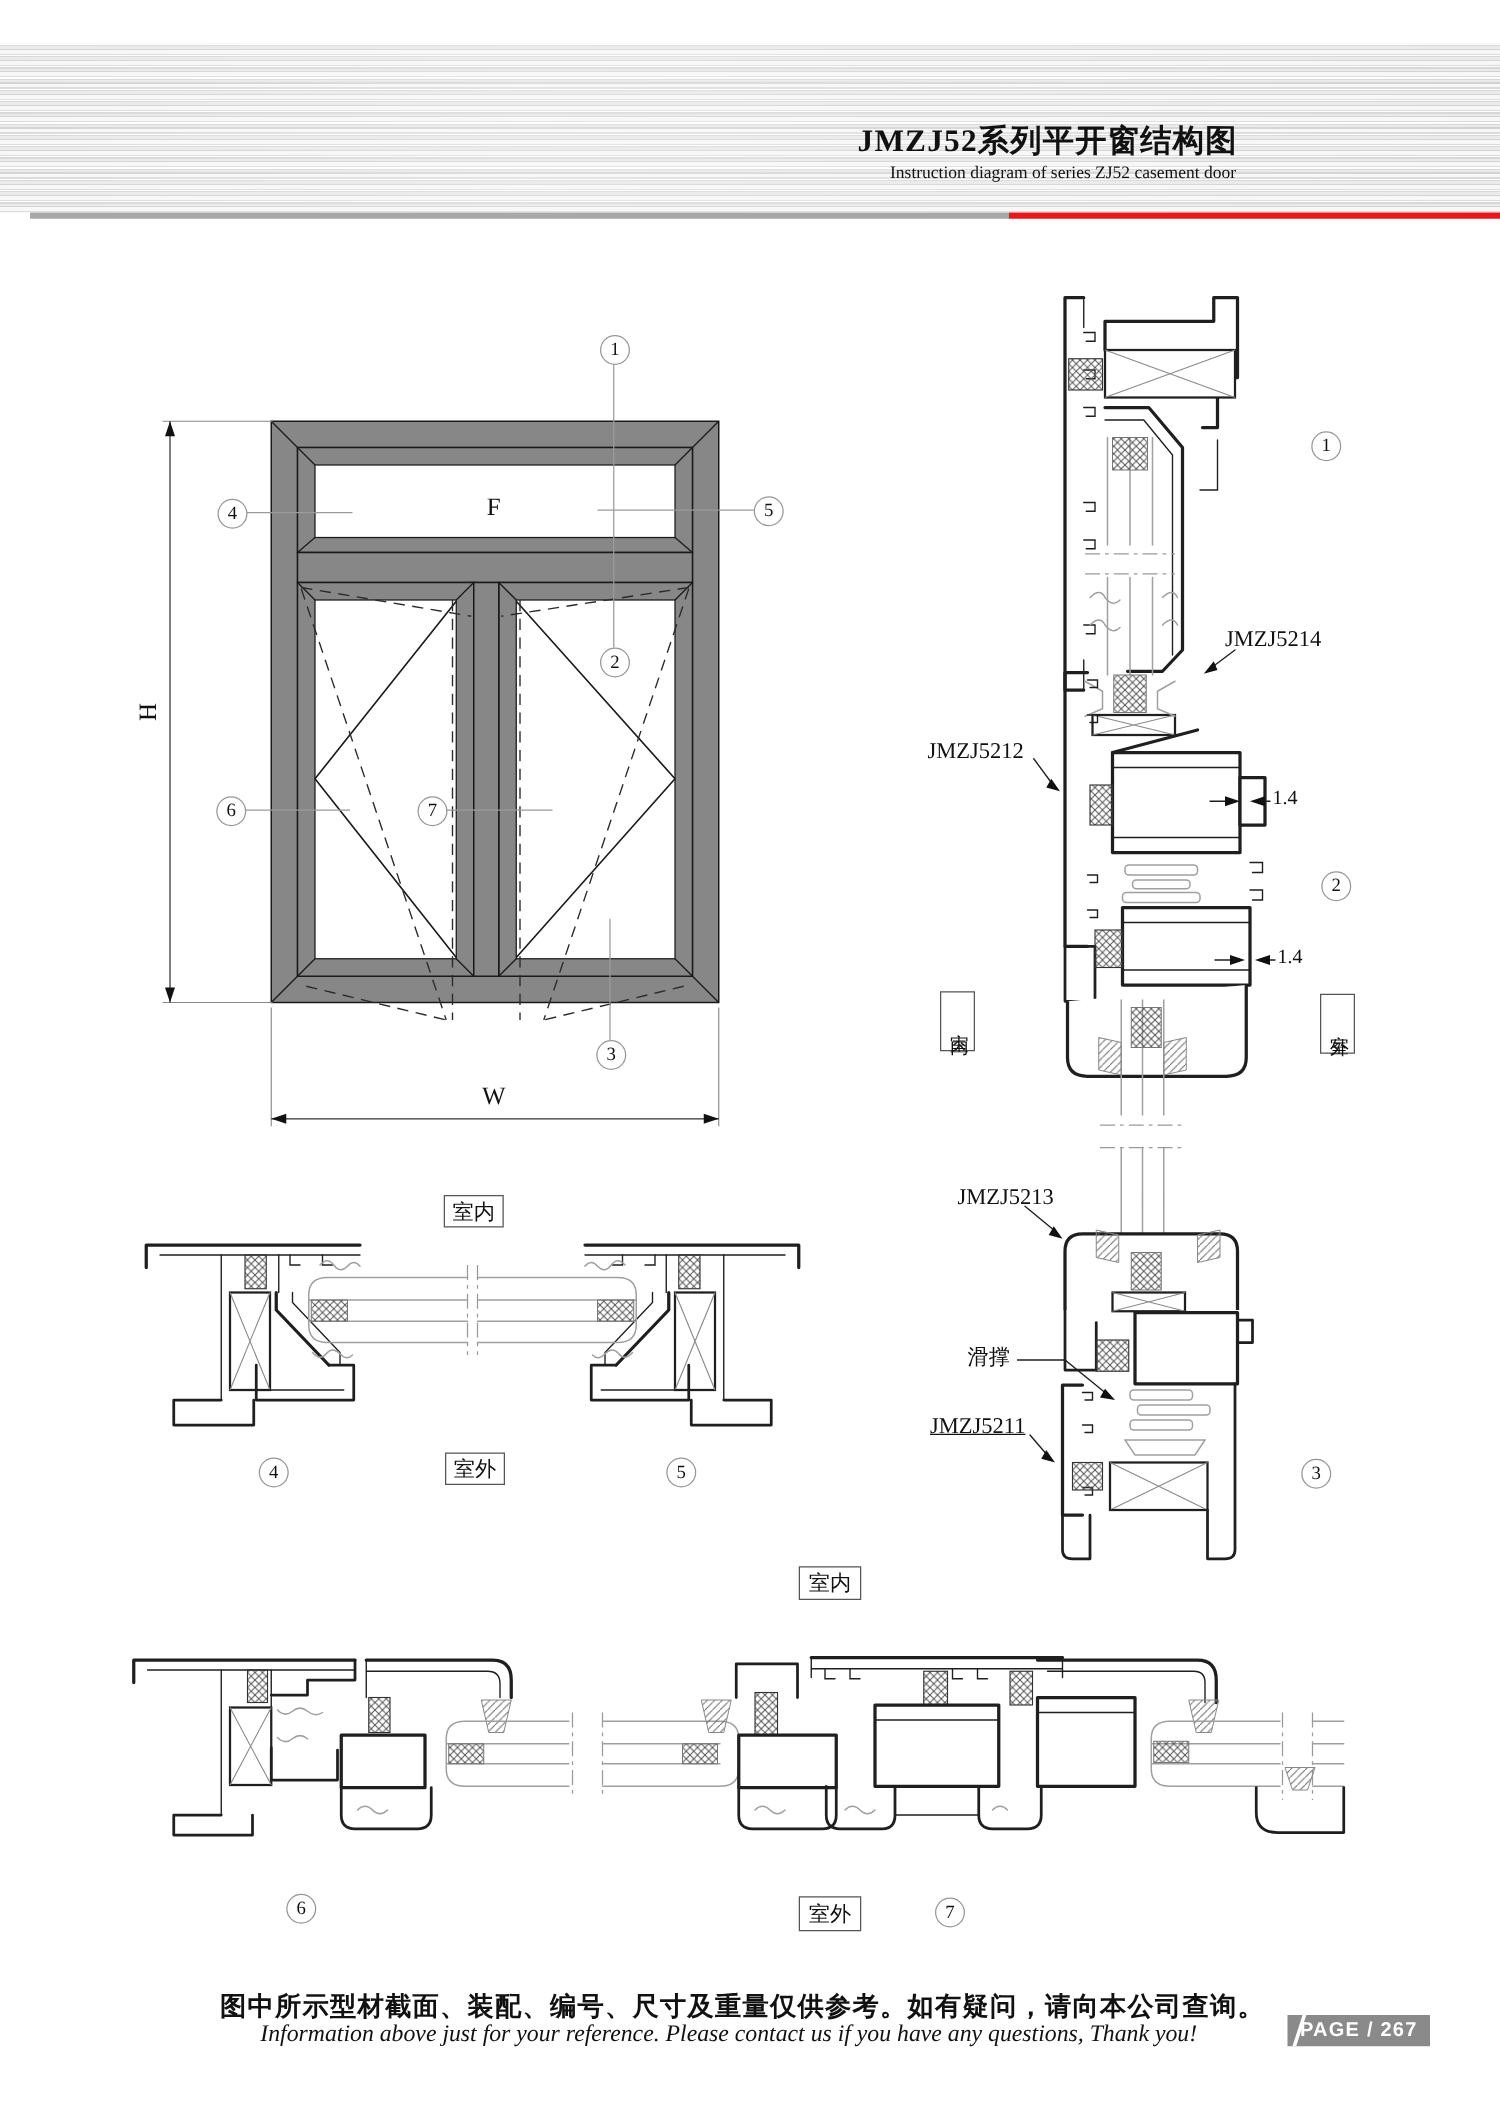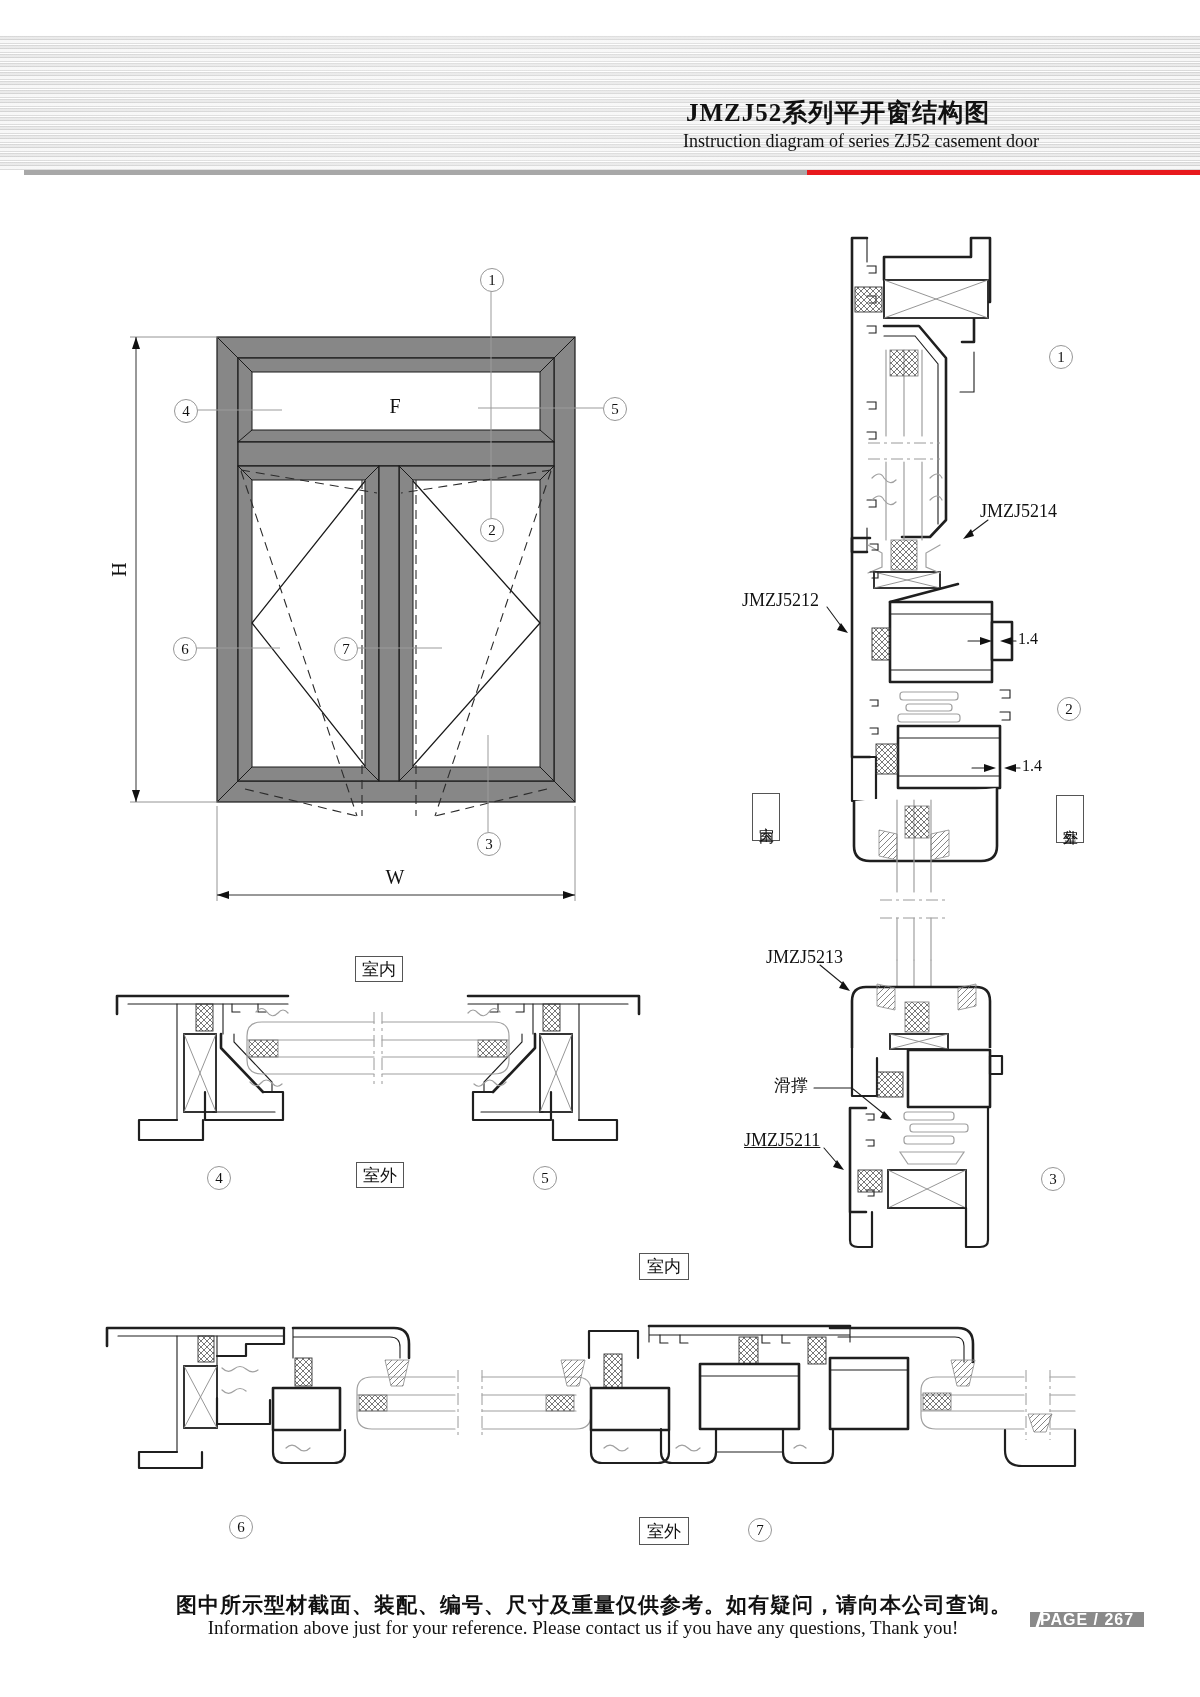--- a/index.html
+++ b/index.html
@@ -10,21 +10,21 @@
   
   .hdr-band{position:absolute;left:0;top:35px;width:1200px;height:135px;
     background:
       repeating-linear-gradient(180deg,
         rgba(255,255,255,.95) 0 1px, rgba(190,190,190,.35) 1px 2px,
         rgba(235,235,235,.9) 2px 4px, rgba(170,170,170,.30) 4px 5px,
         rgba(248,248,248,.95) 5px 8px, rgba(200,200,200,.35) 8px 9px),
       linear-gradient(90deg,#e7e7e7,#f3f3f3 35%,#ededed 70%,#e4e4e4);}
   .hdr-title{position:absolute;left:686px;top:96px;font-size:25px;font-weight:bold;
     letter-spacing:1px;white-space:nowrap;}
-  .hdr-sub{position:absolute;left:683px;top:131px;font-size:18px;white-space:nowrap;}
+  .hdr-sub{position:absolute;left:712px;top:131px;font-size:14px;white-space:nowrap;}
   .rule-gray{position:absolute;left:24px;top:170px;width:783px;height:5px;background:#a8a8a8;}
   .rule-red{position:absolute;left:807px;top:170px;width:393px;height:5px;background:#e8191d;}
 
   
   svg{position:absolute;left:0;top:0;}
   .p {fill:none;stroke:#1f1f1f;stroke-width:2.6;stroke-linejoin:round;stroke-linecap:round;}
   .pA{fill:#fff;stroke:#1f1f1f;stroke-width:2.6;stroke-linejoin:round;}
   .pB{fill:none;stroke:#1f1f1f;stroke-width:2.2;stroke-linejoin:round;stroke-linecap:round;}
   .pb{fill:#fff;stroke:#1f1f1f;stroke-width:1.8;}
   .p2{fill:none;stroke:#1f1f1f;stroke-width:1.1;stroke-linecap:round;}
@@ -49,22 +49,22 @@
     background:#fff;font-size:15px;line-height:22px;text-align:center;}
   .boxlab{position:absolute;border:1px solid #555;background:#fff;text-align:center;
     font-size:17px;display:flex;align-items:center;justify-content:center;}
   .vboxlab{position:absolute;border:1px solid #555;background:#fff;font-size:15px;
     writing-mode:vertical-rl;text-orientation:upright;display:flex;align-items:center;
     justify-content:center;letter-spacing:2px;}
   .plab{position:absolute;font-size:18px;white-space:nowrap;}
   .dimtxt{position:absolute;font-size:20px;}
   .ftr-cn{position:absolute;left:0;top:1591px;width:1188px;text-align:center;
     font-size:21px;font-weight:bold;letter-spacing:1px;}
-  .ftr-en{position:absolute;left:0;top:1617px;width:1166px;text-align:center;font-size:19px;}
-  .badge{position:absolute;left:1030px;top:1612px;width:114px;height:15px;background:#8a8a8a;
+  .ftr-en{position:absolute;left:0;top:1617px;width:1166px;text-align:center;font-size:19px;font-style:italic;}
+  .badge{position:absolute;left:1030px;top:1612px;width:114px;height:25px;background:#8a8a8a;
     color:#fff;font-family:"Liberation Sans",sans-serif;font-weight:bold;font-size:16px;
     letter-spacing:1px;display:flex;align-items:center;justify-content:center;}
   .badge::before{content:"";position:absolute;left:8px;top:0;width:3px;height:100%;
     background:#fff;transform:skewX(-18deg);}
 </style>
 </head>
 <body>
 
 <div class="hdr-band"></div>
 <div class="hdr-title">JMZJ52系列平开窗结构图</div>

